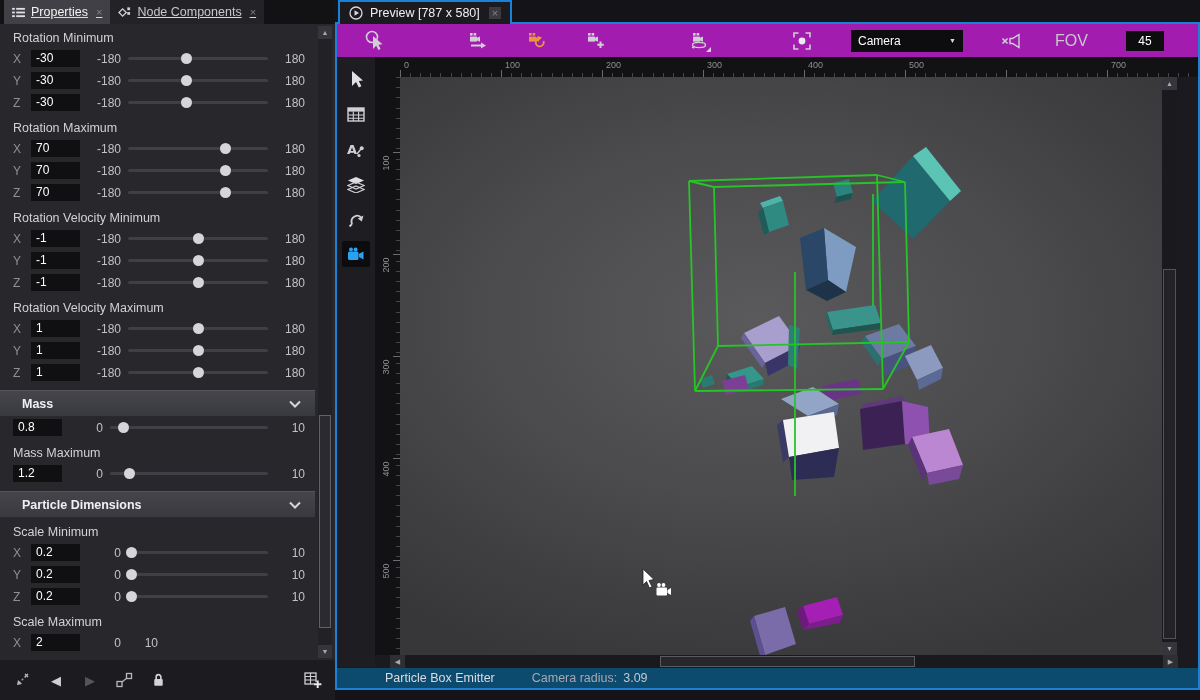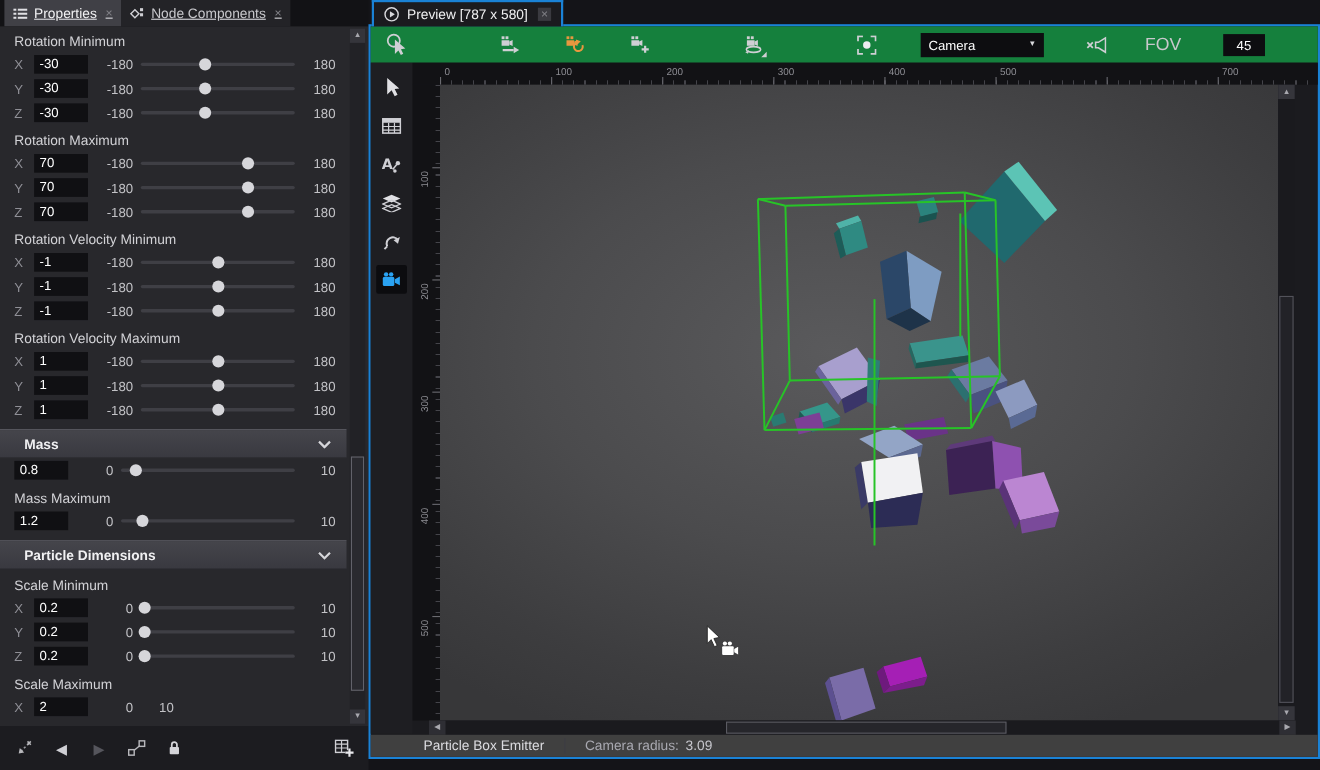--- a/index.html
+++ b/index.html
@@ -30,21 +30,21 @@
   #left-sb-thumb{position:absolute;left:1px;right:1px;top:389px;height:213px;border:1px solid #62626a;background:#2a2a2f;box-sizing:border-box;}
   #left-bottombar{position:absolute;left:0;bottom:0;width:335px;height:40px;background:#1c1c20;display:flex;align-items:center;gap:14px;padding:0 12px;box-sizing:border-box;}
   .bicon{display:flex;align-items:center;justify-content:center;width:20px;height:20px;}
   .arrow-glyph{font-size:13px;color:#cfcfd4;}
   .arrow-glyph.dim{color:#55555c;}
   
   #preview-panel{position:absolute;left:335px;top:0;width:865px;height:700px;}
   #preview-tab{position:absolute;left:3px;top:0;height:24px;z-index:3;display:flex;align-items:center;gap:7px;padding:0 9px;border:2px solid #1a82d6;border-bottom:none;background:#1b1b1f;font-size:12.5px;color:#f0f0f2;box-sizing:border-box;}
   #preview-body{position:absolute;left:0;top:22px;width:865px;height:668px;border:2px solid #1a82d6;background:#1b1b1f;box-sizing:border-box;z-index:1;}
   
-  #ptoolbar{position:absolute;left:0;top:0;right:0;height:33px;background:#15803d;display:flex;align-items:center;padding:0 10px;box-sizing:border-box;gap:32px;}
+  #ptoolbar{position:absolute;left:0;top:0;right:0;height:33px;background:#a21caf;display:flex;align-items:center;padding:0 24px;box-sizing:border-box;gap:32px;}
   .tbtn{width:27px;height:24px;display:flex;align-items:center;justify-content:center;border-radius:2px;position:relative;flex:none;}
   .tbtn.boxed{border:1px solid #45454c;background:#26262b;width:31px;box-sizing:border-box;}
   .dd-corner{position:absolute;right:1px;bottom:1px;width:0;height:0;border-left:5px solid transparent;border-bottom:5px solid #cfcfd4;}
   #camera-select{display:flex;align-items:center;width:98px;height:22px;background:#0d0d10;color:#fff;font-size:12px;padding:0 7px;margin:0 4px;flex:none;}
   #camera-select .caret{margin-left:auto;font-size:7px;color:#d8d8dc;}
   .fov-label{font-size:16px;color:#c8c8cc;margin:0 6px 0 2px;}
   .val-box{height:20px;background:#0d0d10;color:#fff;font-size:12px;display:flex;align-items:center;justify-content:center;flex:none;}
   #fov-input{width:38px;text-align:center;}
   #restart-btn{display:flex;align-items:center;gap:7px;height:24px;padding:0 11px;border:1px solid #7a7a82;border-radius:2px;background:#2a2a30;color:#ececf0;font-size:12.5px;flex:none;}
   #eye-btn{width:42px;height:24px;background:#1486d8;border-radius:2px;display:flex;align-items:center;justify-content:center;position:relative;margin:0 4px;flex:none;}
@@ -66,21 +66,21 @@
   
   #viewport{position:absolute;left:63px;top:53px;width:762px;height:578px;background:radial-gradient(ellipse 75% 65% at 47% 42%,#5a5a5c 0%,#4b4b4d 48%,#3d3d3f 82%,#373739 100%);overflow:hidden;}
   #scene-svg{position:absolute;left:0;top:7px;}
   
   #v-scroll{position:absolute;left:825px;top:53px;width:15px;height:578px;background:#1a1a1e;}
   #v-scroll-thumb{position:absolute;left:1px;right:1px;top:192px;height:370px;border:1px solid #52525a;background:#222227;box-sizing:border-box;}
   #h-scroll{position:absolute;left:53px;right:20px;top:631px;height:13px;background:#1a1a1e;display:block;}
   .hs-btn{position:absolute;top:0;width:15px;height:13px;background:#2e2e34;color:#a8a8ae;font-size:7px;text-align:center;line-height:13px;}
   #h-scroll-thumb{position:absolute;left:270px;width:255px;top:1px;height:11px;border:1px solid #5a5a62;background:#26262b;box-sizing:border-box;}
   
-  #pstatus{position:absolute;left:0;right:0;top:644px;height:20px;background:#404040;display:flex;align-items:center;font-size:12.5px;padding-left:48px;}
+  #pstatus{position:absolute;left:0;right:0;top:644px;height:20px;background:#0c4a6e;display:flex;align-items:center;font-size:12.5px;padding-left:48px;}
   #pstatus .obj{color:#dcdce0;}
   #pstatus .vsep{width:1px;height:14px;background:#3c3c44;margin:0 18px;}
   #pstatus .lbl{color:#a8a8b0;margin-right:6px;}
   #pstatus .val{color:#c6c6cc;}
 </style>
 </head>
 <body>
 
 <div id="app">
 

